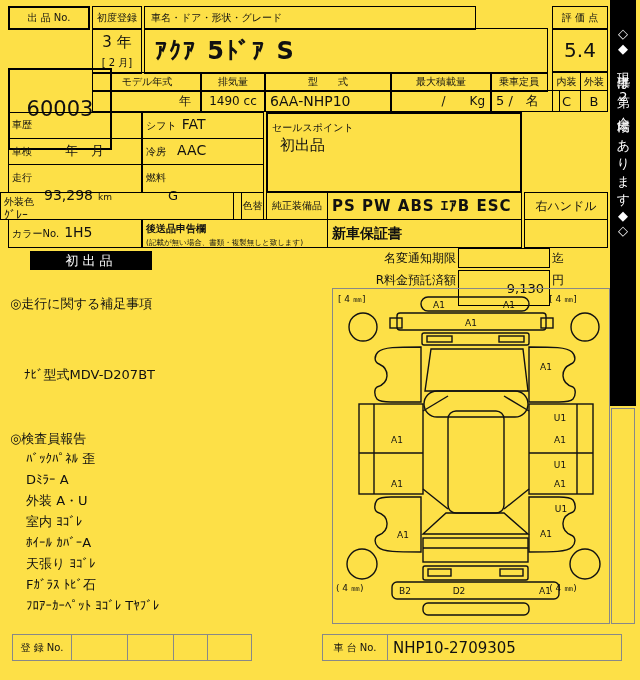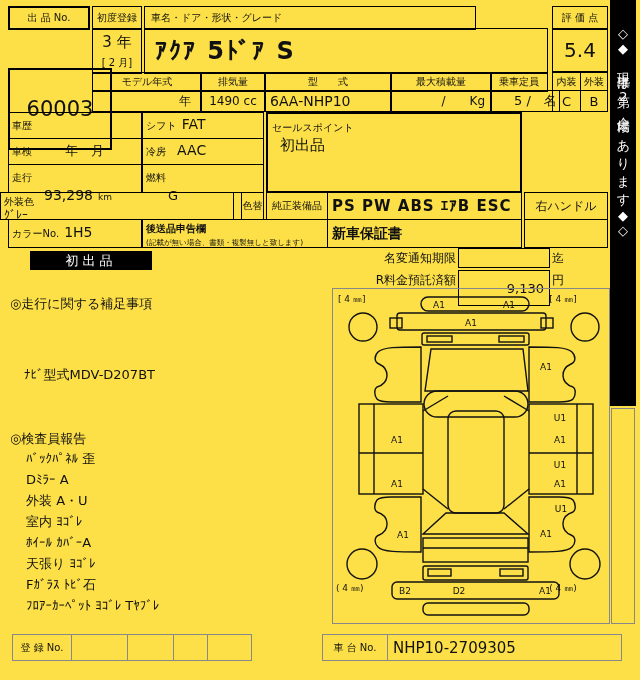--- a/index.html
+++ b/index.html
@@ -40,30 +40,30 @@
   <div class="abs b1 cc lbl" style="left:92px;top:72px;width:110px;height:20px;">モデル年式</div>
   <div class="abs b1 cc lbl" style="left:200px;top:72px;width:66px;height:20px;">排気量</div>
   <div class="abs b1 cc lbl" style="left:264px;top:72px;width:128px;height:20px;">型　　式</div>
   <div class="abs b1 cc lbl" style="left:390px;top:72px;width:102px;height:20px;">最大積載量</div>
   <div class="abs b1 cc lbl" style="left:490px;top:72px;width:58px;height:20px;">乗車定員</div>
 
   <div class="abs b1" style="left:92px;top:90px;width:110px;height:22px;display:flex;align-items:center;justify-content:flex-end;padding-right:10px;font-size:12px;">年</div>
   <div class="abs b1 cc" style="left:200px;top:90px;width:66px;height:22px;font-size:12px;">1490 cc</div>
   <div class="abs b1" style="left:264px;top:90px;width:128px;height:22px;display:flex;align-items:center;padding-left:5px;font-size:14px;">6AA-NHP10</div>
   <div class="abs b1" style="left:390px;top:90px;width:102px;height:22px;display:flex;align-items:center;justify-content:flex-end;padding-right:6px;font-size:12px;">/　　Kg</div>
-  <div class="abs b1" style="left:490px;top:90px;width:70px;height:22px;display:flex;align-items:center;padding-left:23px;font-size:13px;">5 /　名</div>
+  <div class="abs b1" style="left:490px;top:90px;width:70px;height:22px;display:flex;align-items:center;padding-left:5px;font-size:13px;">5 /　名</div>
 
   <div class="abs b1 cc lbl" style="left:552px;top:6px;width:56px;height:24px;">評 価 点</div>
   <div class="abs b1 cc" style="left:552px;top:28px;width:56px;height:44px;font-size:20px;">5.4</div>
   <div class="abs b1 cc lbl" style="left:552px;top:72px;width:29px;height:19px;">内装</div>
   <div class="abs b1 cc lbl" style="left:580px;top:72px;width:28px;height:19px;">外装</div>
   <div class="abs b1 cc" style="left:552px;top:90px;width:29px;height:22px;font-size:13px;">C</div>
   <div class="abs b1 cc" style="left:580px;top:90px;width:28px;height:22px;font-size:13px;">B</div>
 
-  <div class="abs b1" style="left:8px;top:112px;width:134px;height:27px;padding:1px 3px;">
+  <div class="abs b1" style="left:8px;top:112px;width:134px;height:27px;padding:1px 3px;font-family:Liberation Serif, serif;">
     <span class="lbl">車歴</span>
   </div>
   <div class="abs b1" style="left:142px;top:112px;width:122px;height:27px;padding:1px 3px;">
     <span class="lbl">シフト</span>
     <span style="font-size:14px;">FAT</span>
   </div>
 
   <div class="abs b1" style="left:8px;top:138px;width:134px;height:27px;padding:1px 3px;">
     <span class="lbl">車検</span>
     <span style="font-size:13px;margin-left:28px;">年　月</span>

